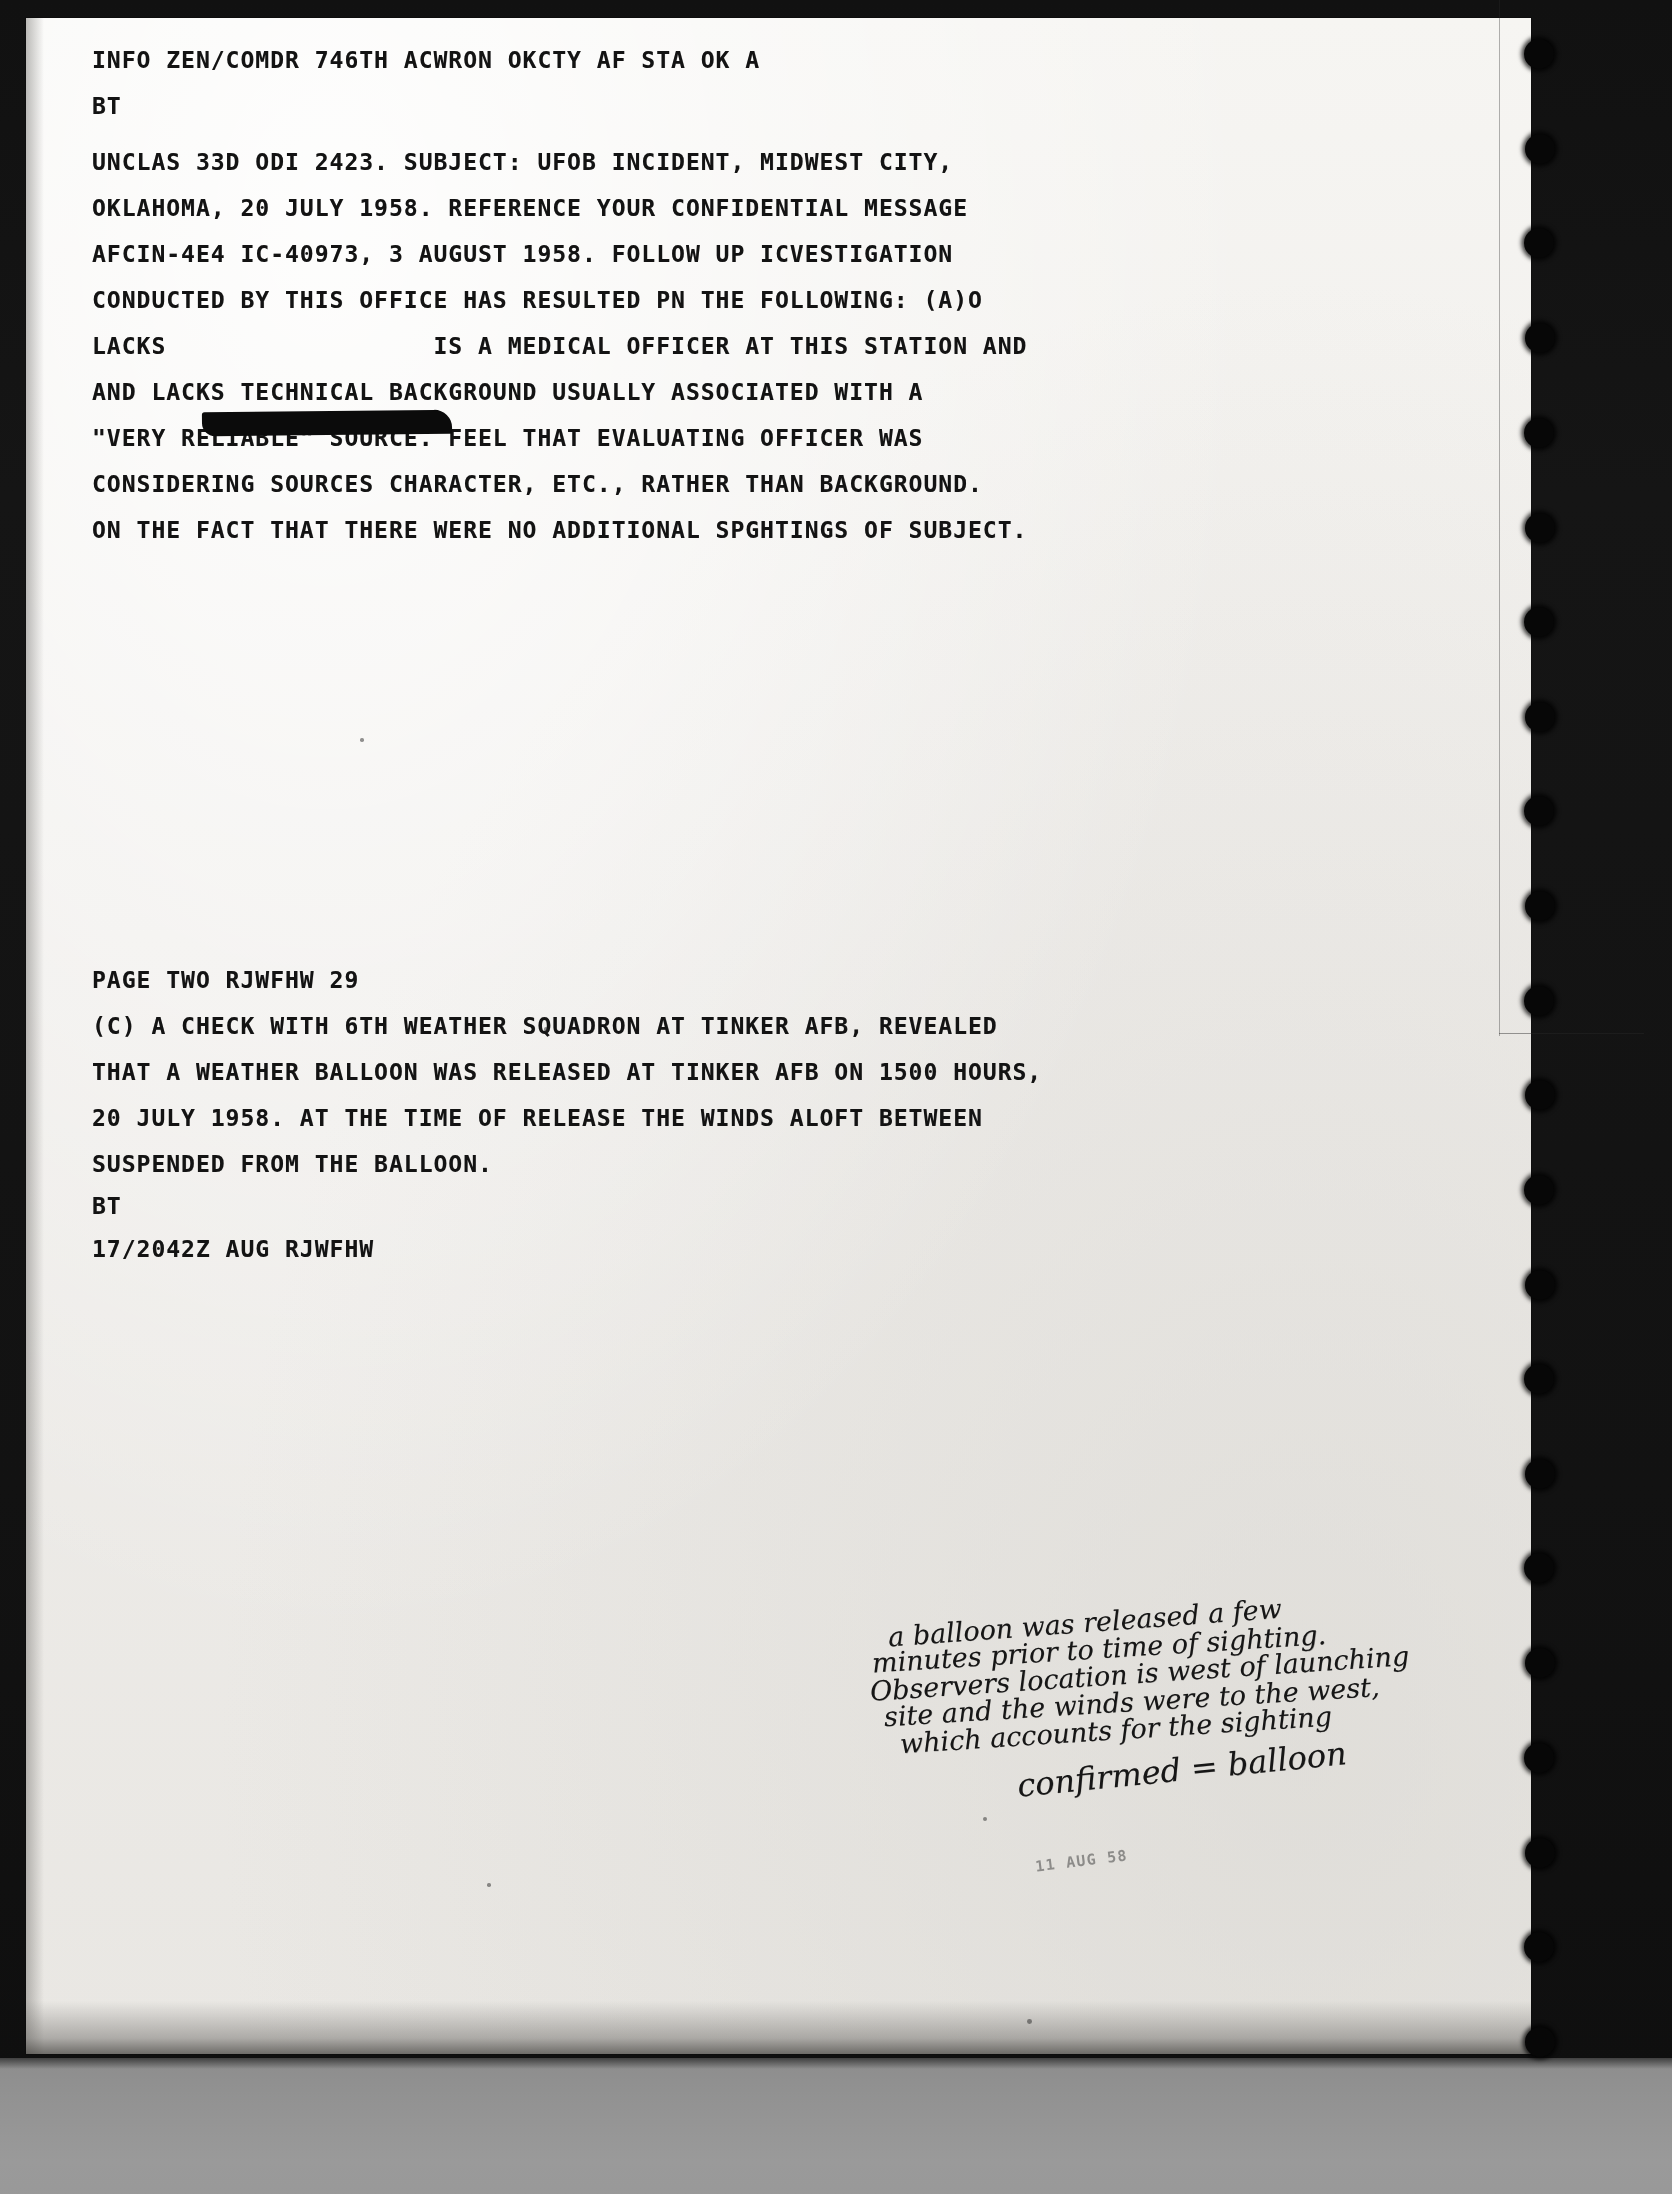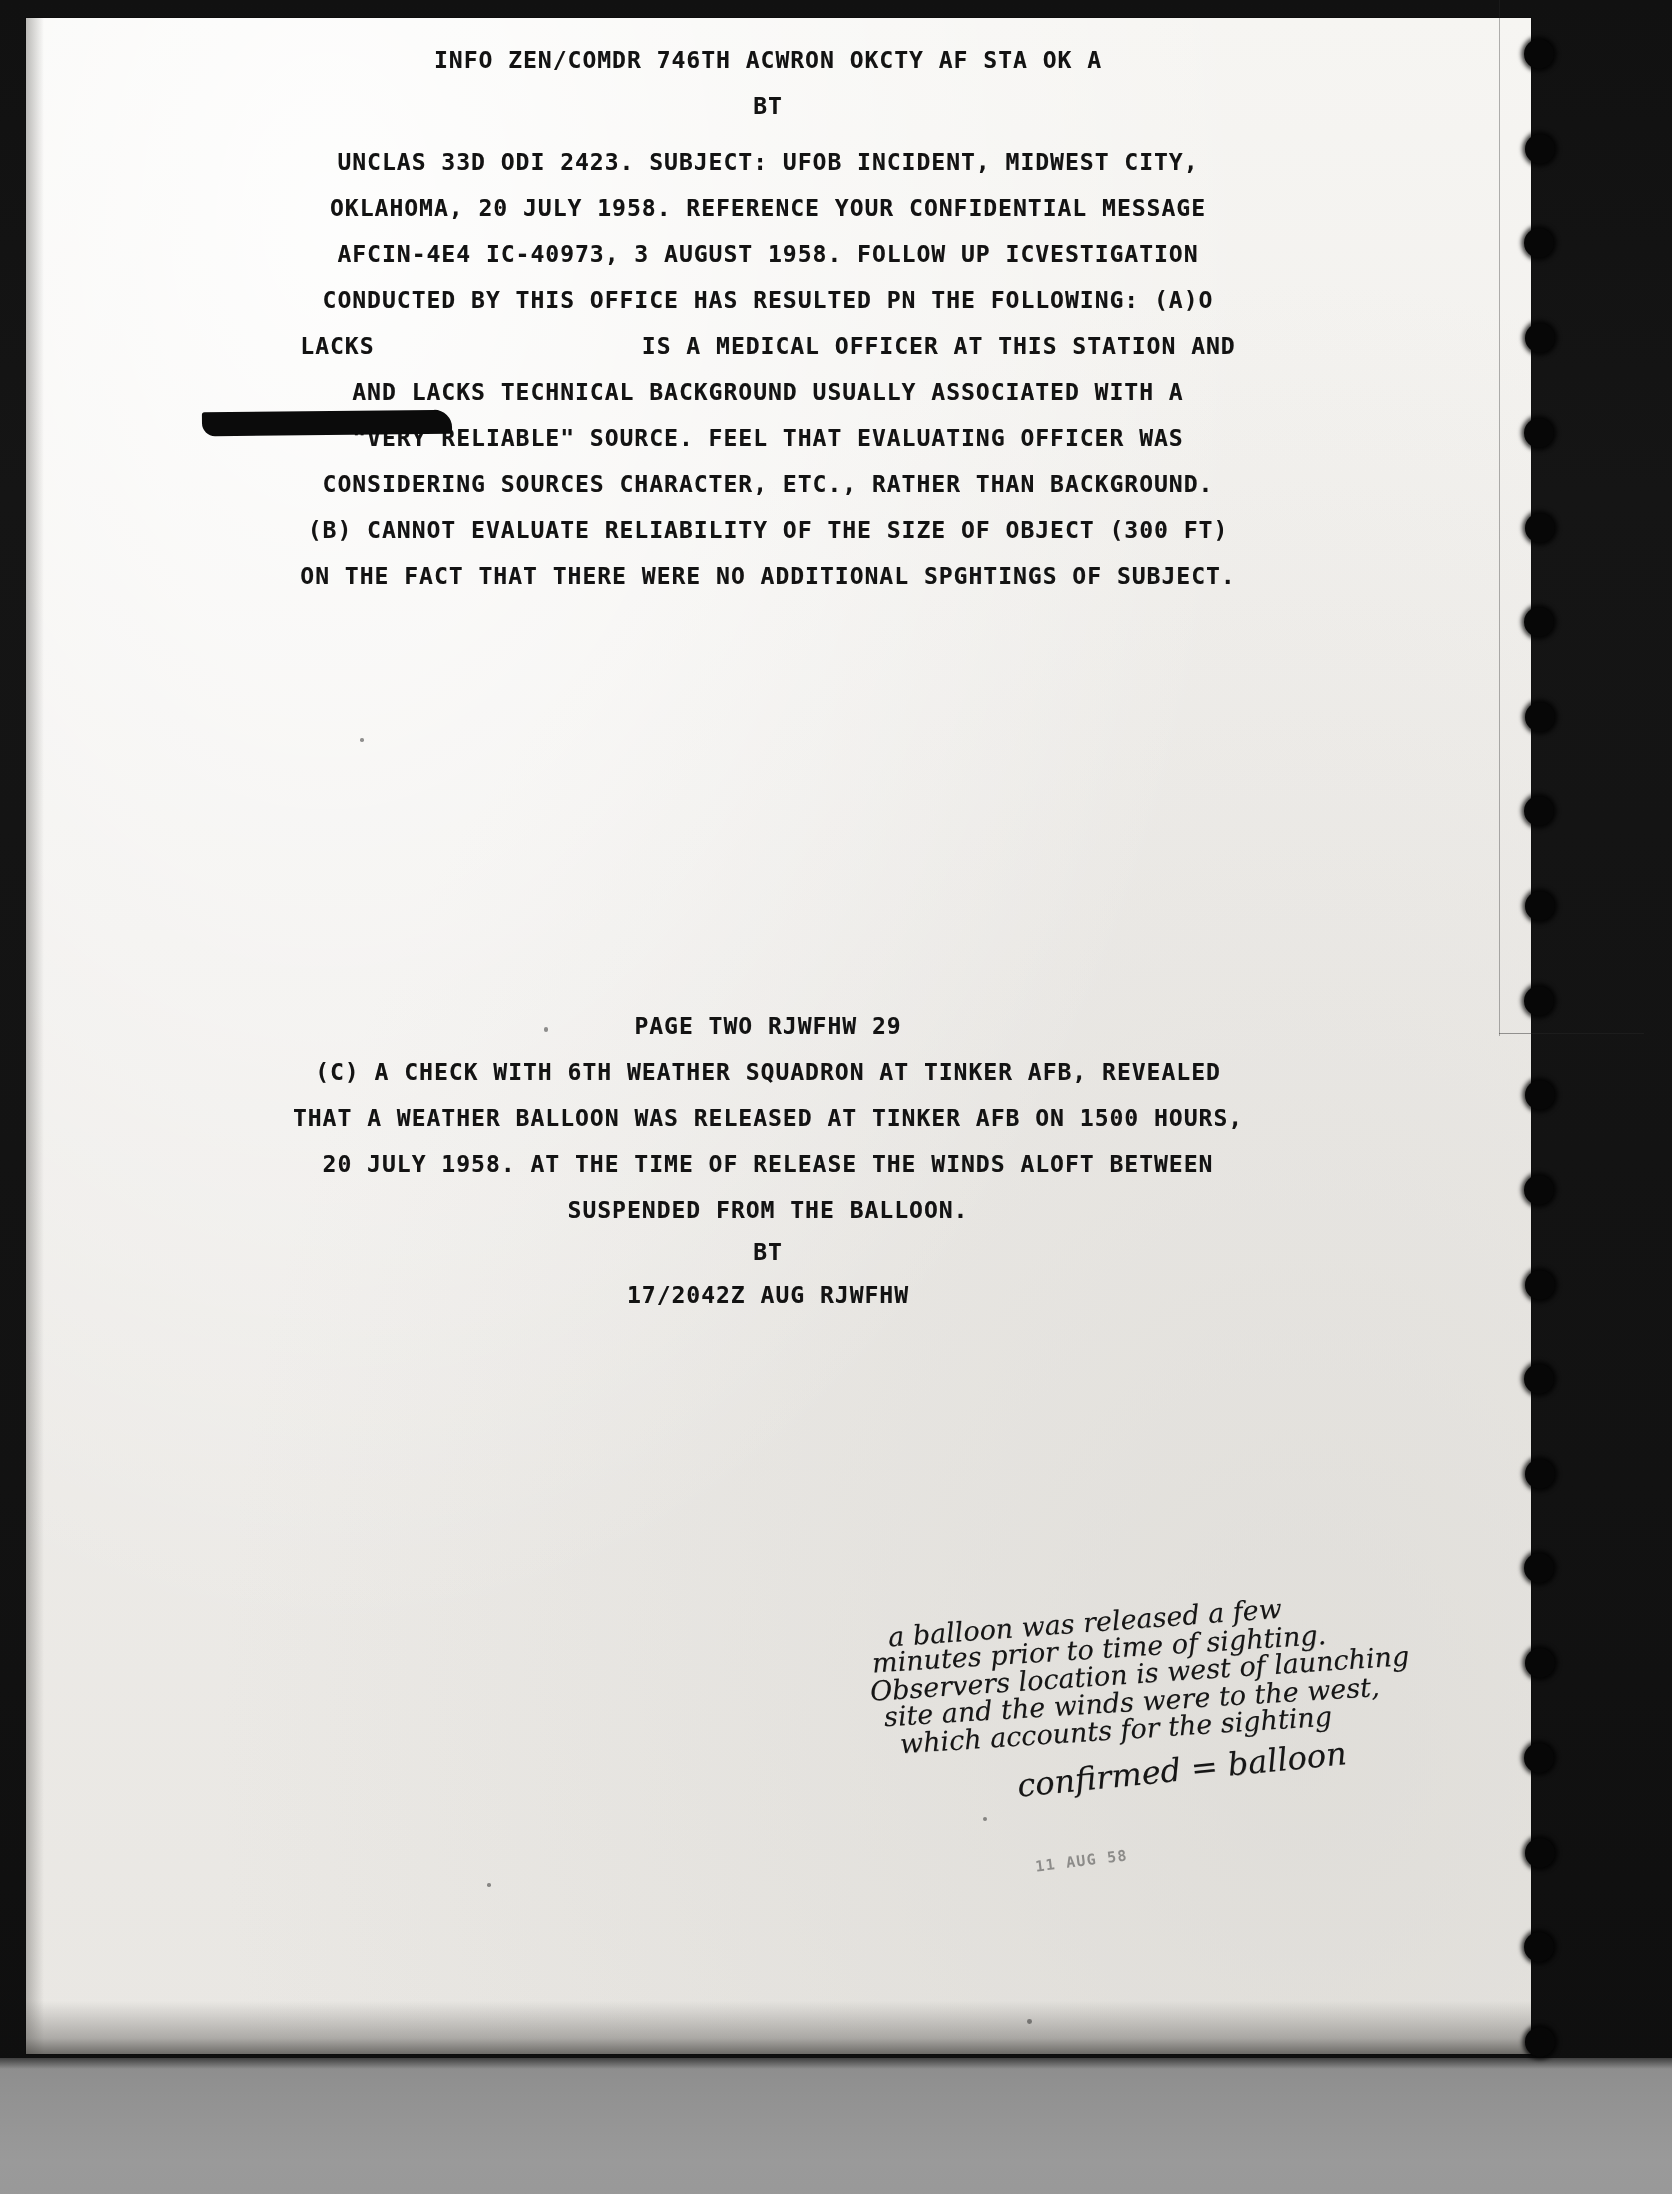--- a/index.html
+++ b/index.html
@@ -96,21 +96,20 @@
   .line {
     font-family: "DejaVu Sans Mono", monospace;
     font-size: 23px;
     letter-spacing: 1px;
     color: #131313;
     line-height: 1.0;
     white-space: pre;
     font-weight: 700;
     margin: 0 0 23px 0;
     text-shadow: 0.2px 0.2px 0 rgba(0,0,0,0.35);
-    text-align: center;
   }
   .line.tight { margin-bottom: 19.3px; }
   .gap-small { height: 9.7px; }
   .gap-big { height: 404px; }
 
   
   .redaction {
     position: absolute;
     left: 176px;
     top: 393px;
@@ -229,21 +228,20 @@
       <p class="line">BT</p>
       <div class="gap-small"></div>
       <p class="line">UNCLAS 33D ODI 2423. SUBJECT: UFOB INCIDENT, MIDWEST CITY,</p>
       <p class="line">OKLAHOMA, 20 JULY 1958. REFERENCE YOUR CONFIDENTIAL MESSAGE</p>
       <p class="line">AFCIN-4E4 IC-40973, 3 AUGUST 1958. FOLLOW UP ICVESTIGATION</p>
       <p class="line">CONDUCTED BY THIS OFFICE HAS RESULTED PN THE FOLLOWING: (A)O</p>
       <p class="line">LACKS                  IS A MEDICAL OFFICER AT THIS STATION AND</p>
       <p class="line">AND LACKS TECHNICAL BACKGROUND USUALLY ASSOCIATED WITH A</p>
       <p class="line">"VERY RELIABLE" SOURCE. FEEL THAT EVALUATING OFFICER WAS</p>
       <p class="line">CONSIDERING SOURCES CHARACTER, ETC., RATHER THAN BACKGROUND.</p>
-      <p class="line">(B) CANNOT EVALUATE RELIABILITY OF THE SIZE OF OBJECT (300 FT)</p>
       <p class="line">ON THE FACT THAT THERE WERE NO ADDITIONAL SPGHTINGS OF SUBJECT.</p>
 
       <div class="gap-big"></div>
 
       <p class="line">PAGE TWO RJWFHW 29</p>
       <p class="line">(C) A CHECK WITH 6TH WEATHER SQUADRON AT TINKER AFB, REVEALED</p>
       <p class="line">THAT A WEATHER BALLOON WAS RELEASED AT TINKER AFB ON 1500 HOURS,</p>
       <p class="line">20 JULY 1958. AT THE TIME OF RELEASE THE WINDS ALOFT BETWEEN</p>
       <p class="line tight">SUSPENDED FROM THE BALLOON.</p>
       <p class="line tight">BT</p>

